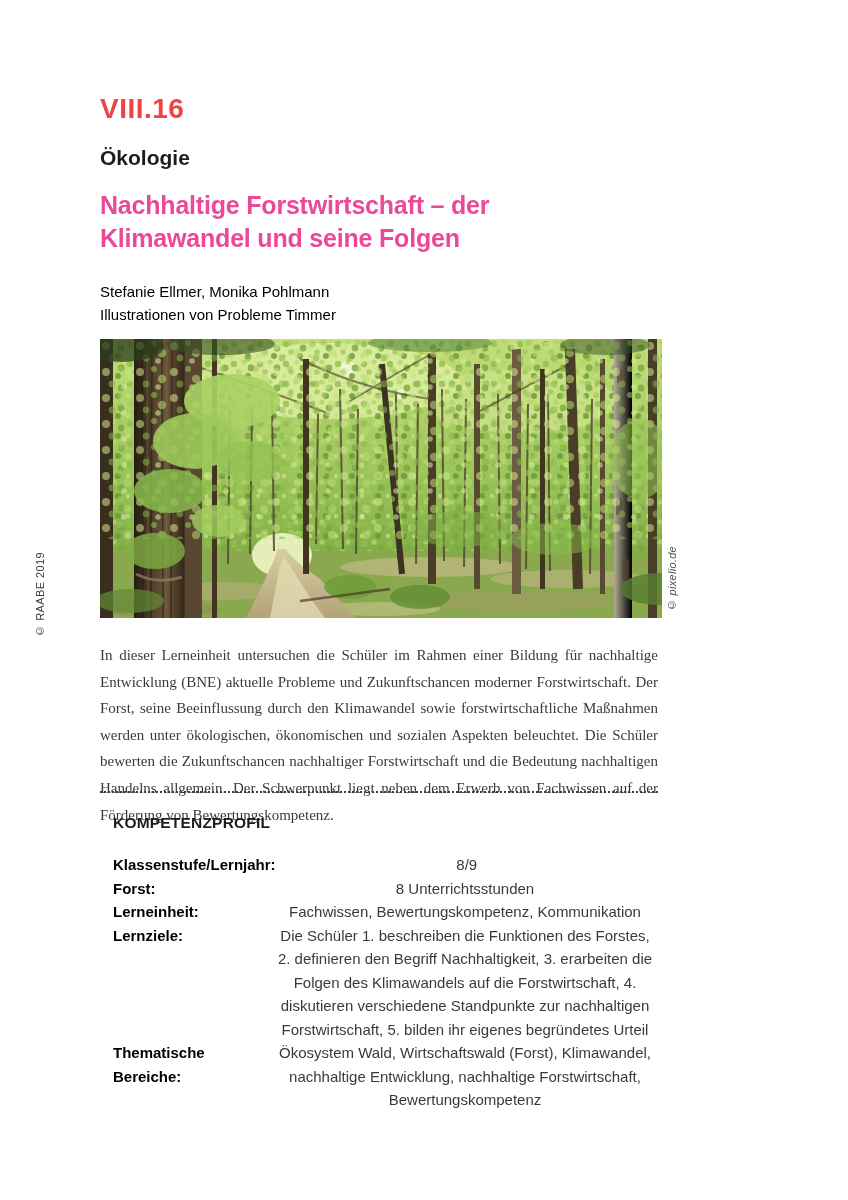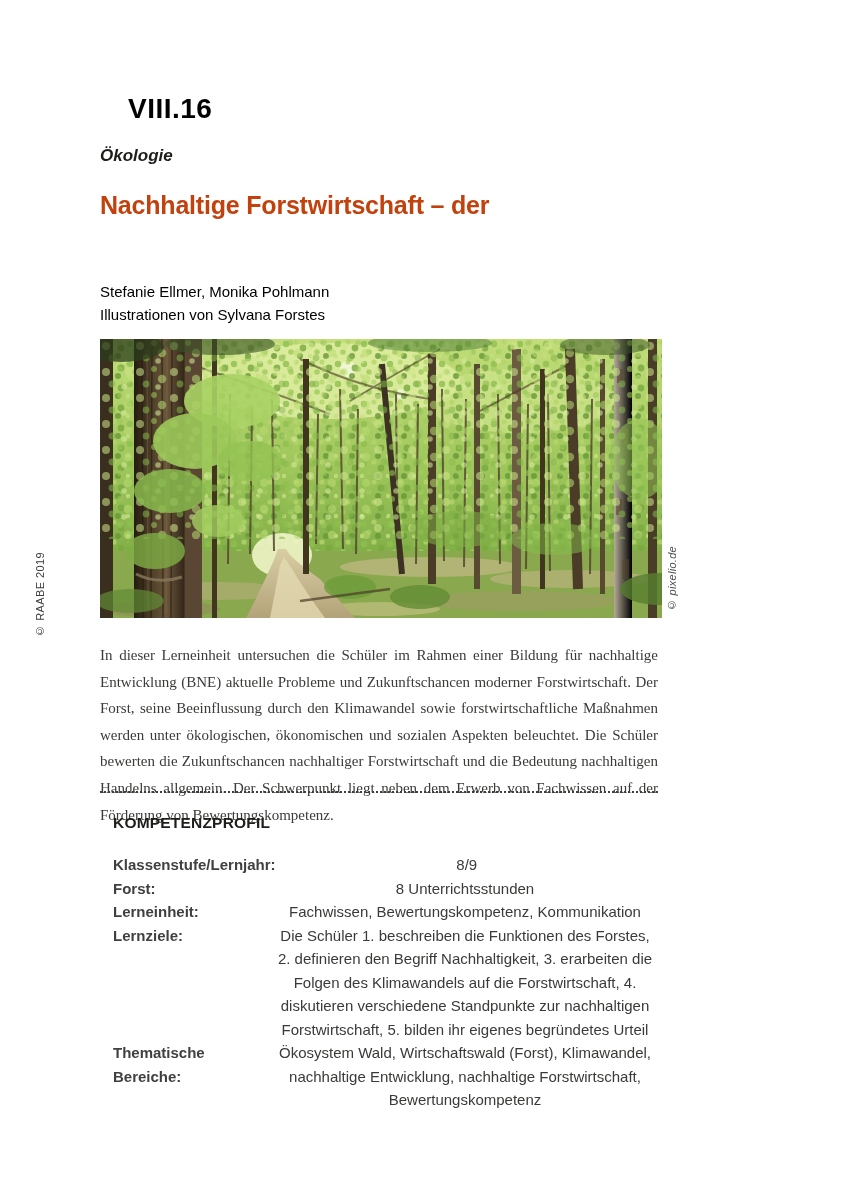--- a/index.html
+++ b/index.html
@@ -2,29 +2,29 @@
 <html><head>
 <meta charset="utf-8">
 <style>
   html,body { margin:0; padding:0; background:#ffffff; }
   .page {
     position:relative; width:848px; height:1200px; background:#ffffff;
     font-family:"Liberation Sans", sans-serif; overflow:hidden;
   }
   .section-code {
     position:absolute; left:100px; top:93px;
-    font-size:28px; font-weight:bold; color:#000000; letter-spacing:0.5px;margin-left:28px;
+    font-size:28px; font-weight:bold; color:#ef4444; letter-spacing:0.5px;
   }
   .category {
     position:absolute; left:100px; top:146px;
-    font-size:17px; font-weight:bold; color:#1d1d1b;font-style:italic;
+    font-size:21px; font-weight:bold; color:#1d1d1b;
   }
   .title {
     position:absolute; left:100px; top:189px;
-    font-size:25px; font-weight:bold; color:#c2410c;
+    font-size:25px; font-weight:bold; color:#ec4899;
     line-height:33px; letter-spacing:-0.2px;
   }
   .authors {
     position:absolute; left:100px; top:280px;
     font-size:15px; color:#000000; line-height:23px;
   }
   .photo {
     position:absolute; left:100px; top:339px; width:562px; height:279px;
   }
   .photo svg { display:block; width:100%; height:100%; }
@@ -46,41 +46,42 @@
     border-top:2px dotted #3f3f3d;
   }
   .profile {
     position:absolute; left:113px; top:814px; width:545px; color:#3a3a38;
   }
   .profile-heading {
     font-size:15.5px; font-weight:bold; color:#1d1d1b;
     letter-spacing:0.2px; margin:0 0 21px 0;
   }
   .profile-row { display:flex; font-size:15px; line-height:23.5px; }
-  .profile-label { flex:0 0 159px; font-weight:bold; color:#404040; }
+  .profile-label { flex:0 0 159px; font-weight:bold; color:#000000; }
   .profile-value { flex:1; text-align:center; }
 </style>
 </head>
 <body>
 
 <div class="page">
 
   <div class="raabe vert">© RAABE 2019</div>
 
   <div class="section-code">VIII.16</div>
 
   <div class="category">Ökologie</div>
 
   <div class="title">
     <div>Nachhaltige Forstwirtschaft – der</div>
+    <div>Klimawandel und seine Folgen</div>
   </div>
 
   <div class="authors">
     <div>Stefanie Ellmer, Monika Pohlmann</div>
-    <div>Illustrationen von Sylvana Forstes</div>
+    <div>Illustrationen von Probleme Timmer</div>
   </div>
 
   <div class="photo">
     <svg viewBox="0 0 562 279" preserveAspectRatio="none">
       <defs>
         <linearGradient id="bg" x1="0" y1="0" x2="0" y2="1">
           <stop offset="0" stop-color="#c2dd7a"></stop>
           <stop offset="0.45" stop-color="#9fc75c"></stop>
           <stop offset="0.75" stop-color="#84b04a"></stop>
           <stop offset="1" stop-color="#6f9c41"></stop>

